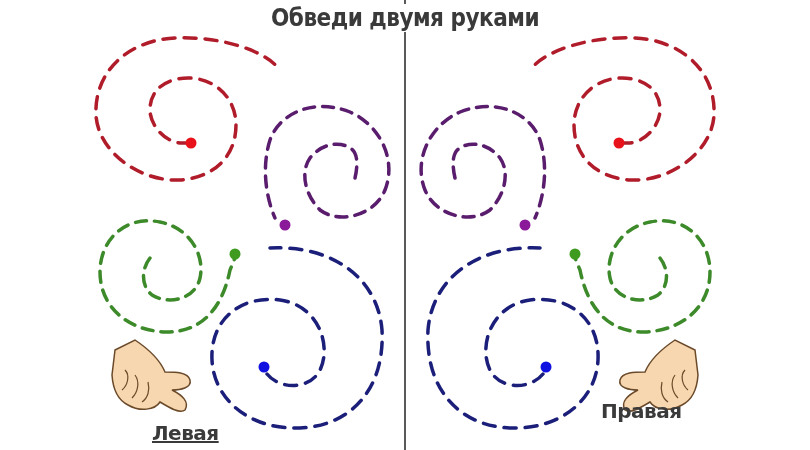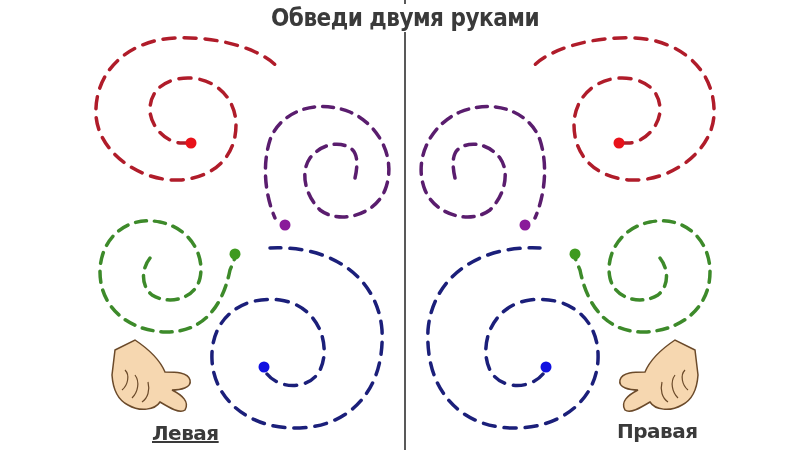--- a/index.html
+++ b/index.html
@@ -4,21 +4,21 @@
 <style>
   html, body { margin:0; padding:0; background:#ffffff; }
   #stage { position:relative; width:810px; height:450px; overflow:hidden; background:#fff; }
   #title { position:absolute; top:4px; left:0; width:810px; text-align:center;
     font-family:"DejaVu Sans Condensed","DejaVu Sans",sans-serif; font-weight:bold;
     font-size:24px; color:#3a3a3a; letter-spacing:-0.5px; z-index:3; }
   #title span { background:#fff; padding:0 4px; }
   .hand-label { position:absolute; font-family:"DejaVu Sans",sans-serif; font-weight:bold;
     font-size:20px; color:#3a3a3a; letter-spacing:-0.5px; }
   #label-left { left:152px; top:421px;text-decoration:underline; }
-  #label-right { left:601px; top:419px;margin-left:16px; }
+  #label-right { left:601px; top:399px; }
   svg.art { position:absolute; left:0; top:0; }
 </style>
 </head>
 <body>
 
 <div id="stage">
 
   <svg class="art" width="810" height="450" viewBox="0 0 810 450">
 
     <line x1="405" y1="0" x2="405" y2="450" stroke="#222" stroke-width="1.5"></line>

